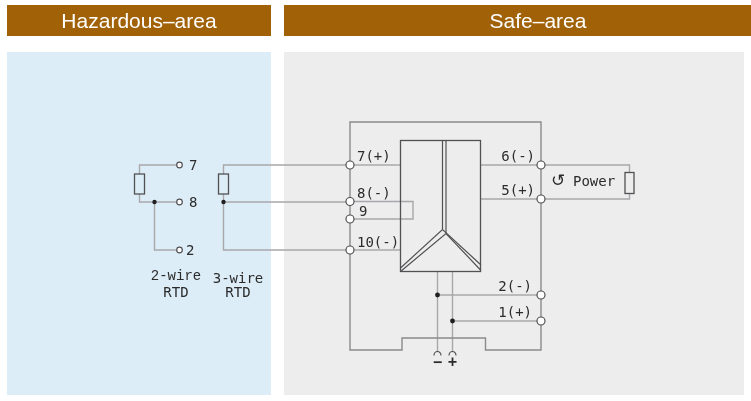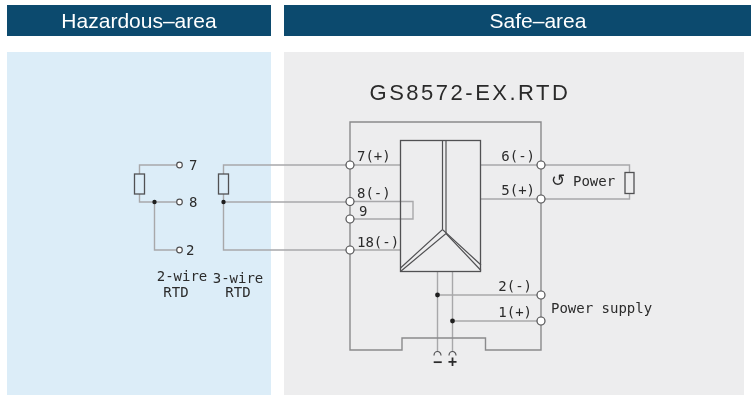--- a/index.html
+++ b/index.html
@@ -1,18 +1,18 @@
 <!DOCTYPE html>
 <html><head>
 <meta charset="utf-8">
 <style>
   html,body{margin:0;padding:0;background:#fff;}
   .stage{position:relative;width:751px;height:401px;background:#ffffff;overflow:hidden;
          font-family:"DejaVu Sans Mono", monospace;}
-  .banner{position:absolute;top:5px;height:31px;background:#0c4a6e;color:#ffffff;
+  .banner{position:absolute;top:5px;height:31px;background:#a16207;color:#ffffff;
           font-family:"Liberation Sans", sans-serif;font-size:21px;line-height:31px;
           text-align:center;}
   .banner-haz{left:7px;width:264px;}
   .banner-safe{left:284px;width:460px;padding-left:24px;}
   .panel{position:absolute;top:52px;height:343px;}
   .panel-haz{left:7px;width:264px;background:#DCEDF8;}
   .panel-safe{left:284px;width:460px;background:#EDEDEE;}
   .diagram-svg{position:absolute;left:0;top:0;width:751px;height:401px;}
   .lbl{position:absolute;color:#2b2b2b;font-size:14px;line-height:15px;white-space:pre;}
   .lbl-c{text-align:center;}
@@ -32,21 +32,20 @@
   <div class="banner banner-haz">
     <span>Hazardous–area</span>
   </div>
   <div class="banner banner-safe">
     <span>Safe–area</span>
   </div>
 
   <div class="panel panel-haz"></div>
   <div class="panel panel-safe"></div>
 
-  <div class="device-title">GS8572-EX.RTD</div>
 
   <svg class="diagram-svg" viewBox="0 0 751 401">
 
     <g stroke="#A8A8AA" stroke-width="1.4" fill="none">
       <path d="M139.5,174 V165 H177"></path>
       <path d="M139.5,194 V202 H177"></path>
       <path d="M154.5,202 V250 H177"></path>
     </g>
     <rect x="134.5" y="174" width="10" height="20" fill="none" stroke="#515153" stroke-width="1.3"></rect>
 
@@ -116,35 +115,34 @@
       <circle cx="541" cy="199" r="4"></circle>
       <circle cx="541" cy="295" r="4"></circle>
       <circle cx="541" cy="321" r="4"></circle>
     </g>
   </svg>
 
   <div class="lbl" style="left:189px;top:158px;">7</div>
   <div class="lbl" style="left:189px;top:195px;">8</div>
   <div class="lbl" style="left:186px;top:243px;">2</div>
 
-  <div class="lbl lbl-c" style="left:152px;top:269px;width:60px;">2-wire</div>
+  <div class="lbl lbl-c" style="left:146px;top:269px;width:60px;font-family:Liberation Mono, monospace;">2-wire</div>
   <div class="lbl lbl-c" style="left:146px;top:285px;width:60px;">RTD</div>
   <div class="lbl lbl-c" style="left:208px;top:271px;width:60px;">3-wire</div>
   <div class="lbl lbl-c" style="left:208px;top:285px;width:60px;">RTD</div>
 
   <div class="lbl" style="left:357px;top:149px;">7(+)</div>
   <div class="lbl" style="left:357px;top:186px;">8(-)</div>
   <div class="lbl" style="left:359px;top:204px;">9</div>
-  <div class="lbl" style="left:357px;top:235px;">18(-)</div>
+  <div class="lbl" style="left:357px;top:235px;">10(-)</div>
 
   <div class="lbl lbl-r" style="left:495px;top:149px;width:40px;">6(-)</div>
   <div class="lbl lbl-r" style="left:495px;top:183px;width:40px;">5(+)</div>
   <div class="lbl lbl-r" style="left:492px;top:279px;width:40px;">2(-)</div>
   <div class="lbl lbl-r" style="left:492px;top:305px;width:40px;">1(+)</div>
 
   <div class="out-icon">↺</div>
   <div class="lbl" style="left:573px;top:174px;">Power</div>
 
-  <div class="lbl" style="left:551px;top:301px;">Power supply</div>
   <div class="lbl lbl-c sign" style="left:430px;top:355px;width:15px;">−</div>
   <div class="lbl lbl-c sign" style="left:445px;top:355px;width:15px;">+</div>
 
 </div>
 
 </body></html>

